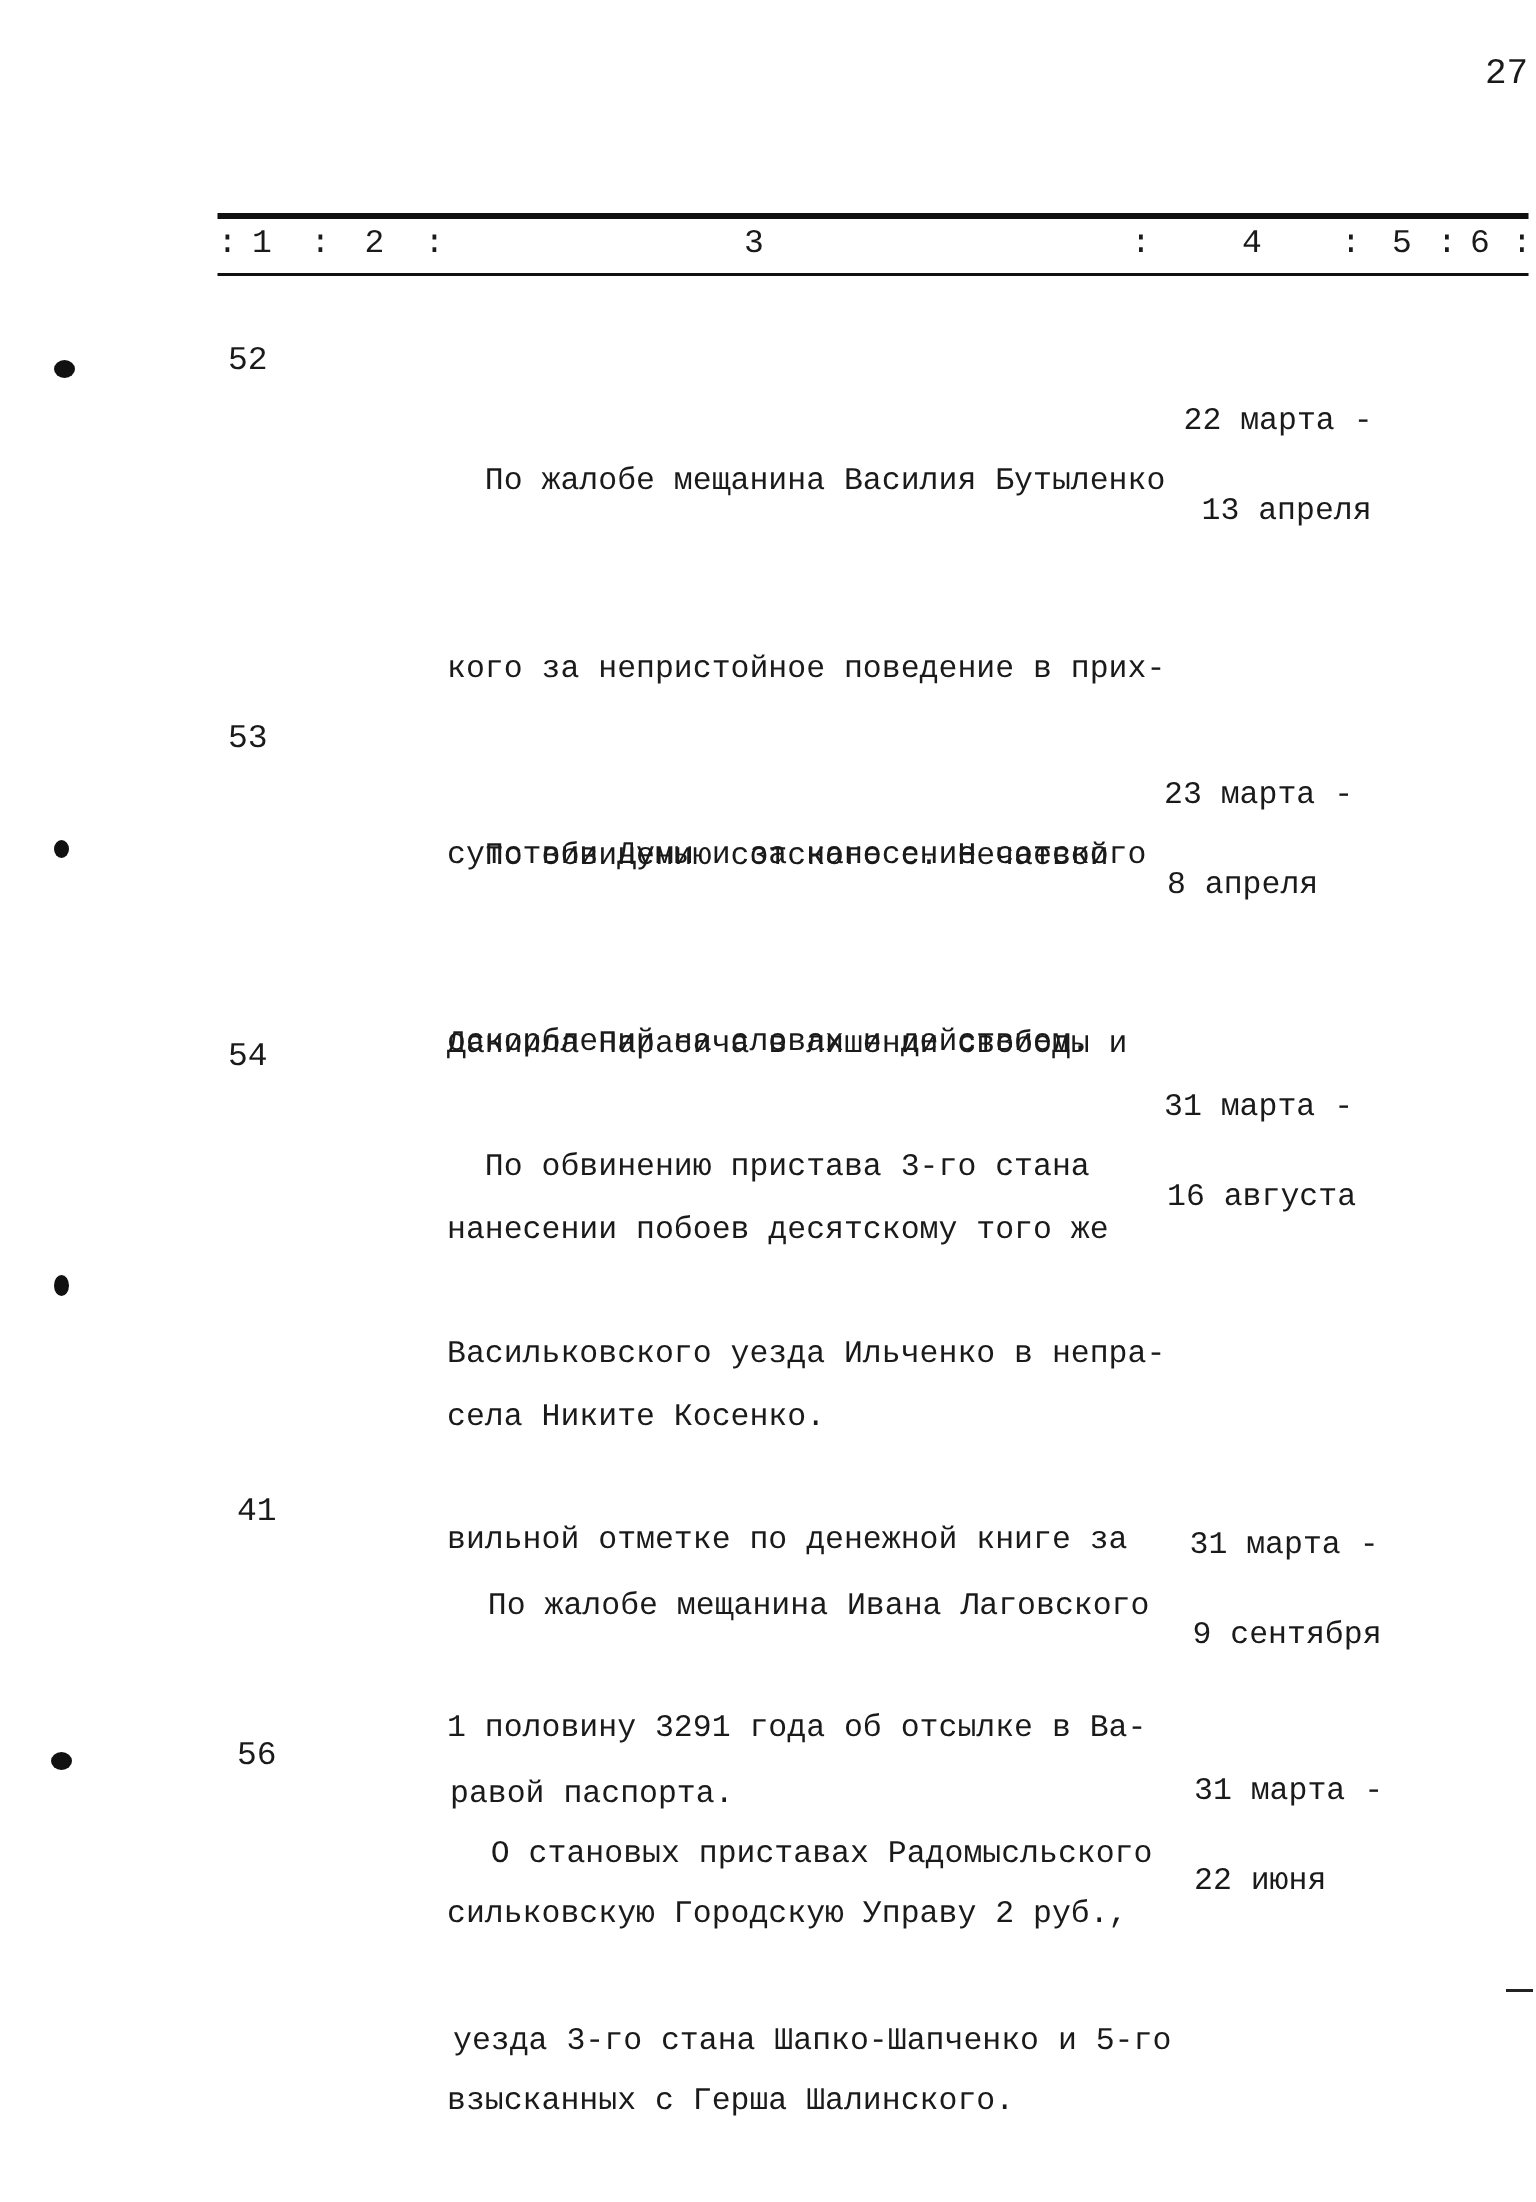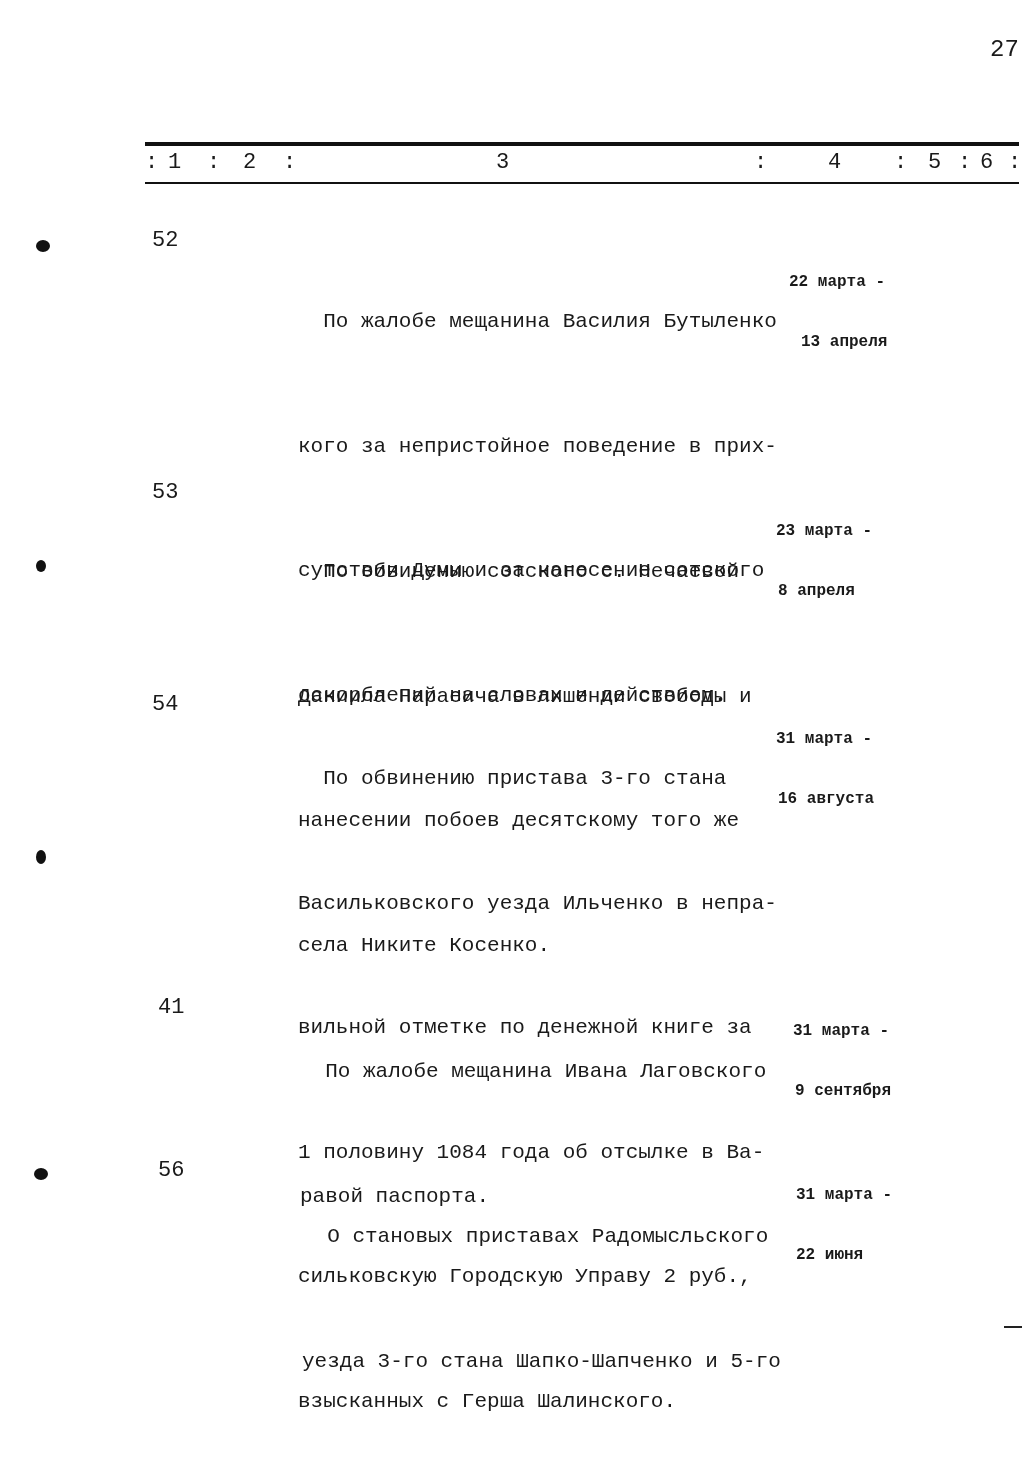--- a/index.html
+++ b/index.html
@@ -9,21 +9,21 @@
     font-family: "Liberation Mono", "DejaVu Sans Mono", monospace;
   }
   .page-number { position: absolute; left: 952px; top: 36px; font-size: 24px; margin-left: 38px; }
   .rule { position: absolute; left: 145px; width: 874px; background: #111; }
   .rule.top { top: 142px; height: 4px; }
   .rule.bottom { top: 182px; height: 2px; }
   .header-row { position: absolute; top: 148px; left: 0; width: 1024px; height: 32px; font-size: 22px; }
   .header-row span { position: absolute; top: 2px; }
   .entry-num { position: absolute; font-size: 22px; left: 152px; }
   .entry-text { position: absolute; font-size: 21px; line-height: 41.5px; white-space: pre; }
-  .entry-date { position: absolute; font-size: 16px; line-height: 20px; white-space: pre; font-weight: bold; }
+  .entry-date { position: absolute; font-size: 21px; line-height: 20px; white-space: pre; }
   .punch { position: absolute; width: 14px; height: 12px; background: #111; border-radius: 50%; }
 </style>
 </head>
 <body>
 
 <div>
 
   <div class="page-number">27</div>
 
   <div class="rule top"></div>
@@ -71,21 +71,21 @@
       <div style="padding-left:2px">8 апреля</div>
     </div>
   </div>
 
   <div>
     <div class="entry-num" style="top:692px">54</div>
     <div class="entry-text" style="left:298px; top:675px">
       <div>  По обвинению пристава 3-го стана</div>
       <div>Васильковского уезда Ильченко в непра-</div>
       <div>вильной отметке по денежной книге за</div>
-      <div>1 половину 1084 года об отсылке в Ва-</div>
+      <div>1 половину 3291 года об отсылке в Ва-</div>
       <div>сильковскую Городскую Управу 2 руб.,</div>
       <div>взысканных с Герша Шалинского.</div>
     </div>
     <div class="entry-date" style="left:776px; top:689px">
       <div>31 марта -</div>
       <div style="padding-left:2px">16 августа</div>
     </div>
   </div>
 
   <div>

